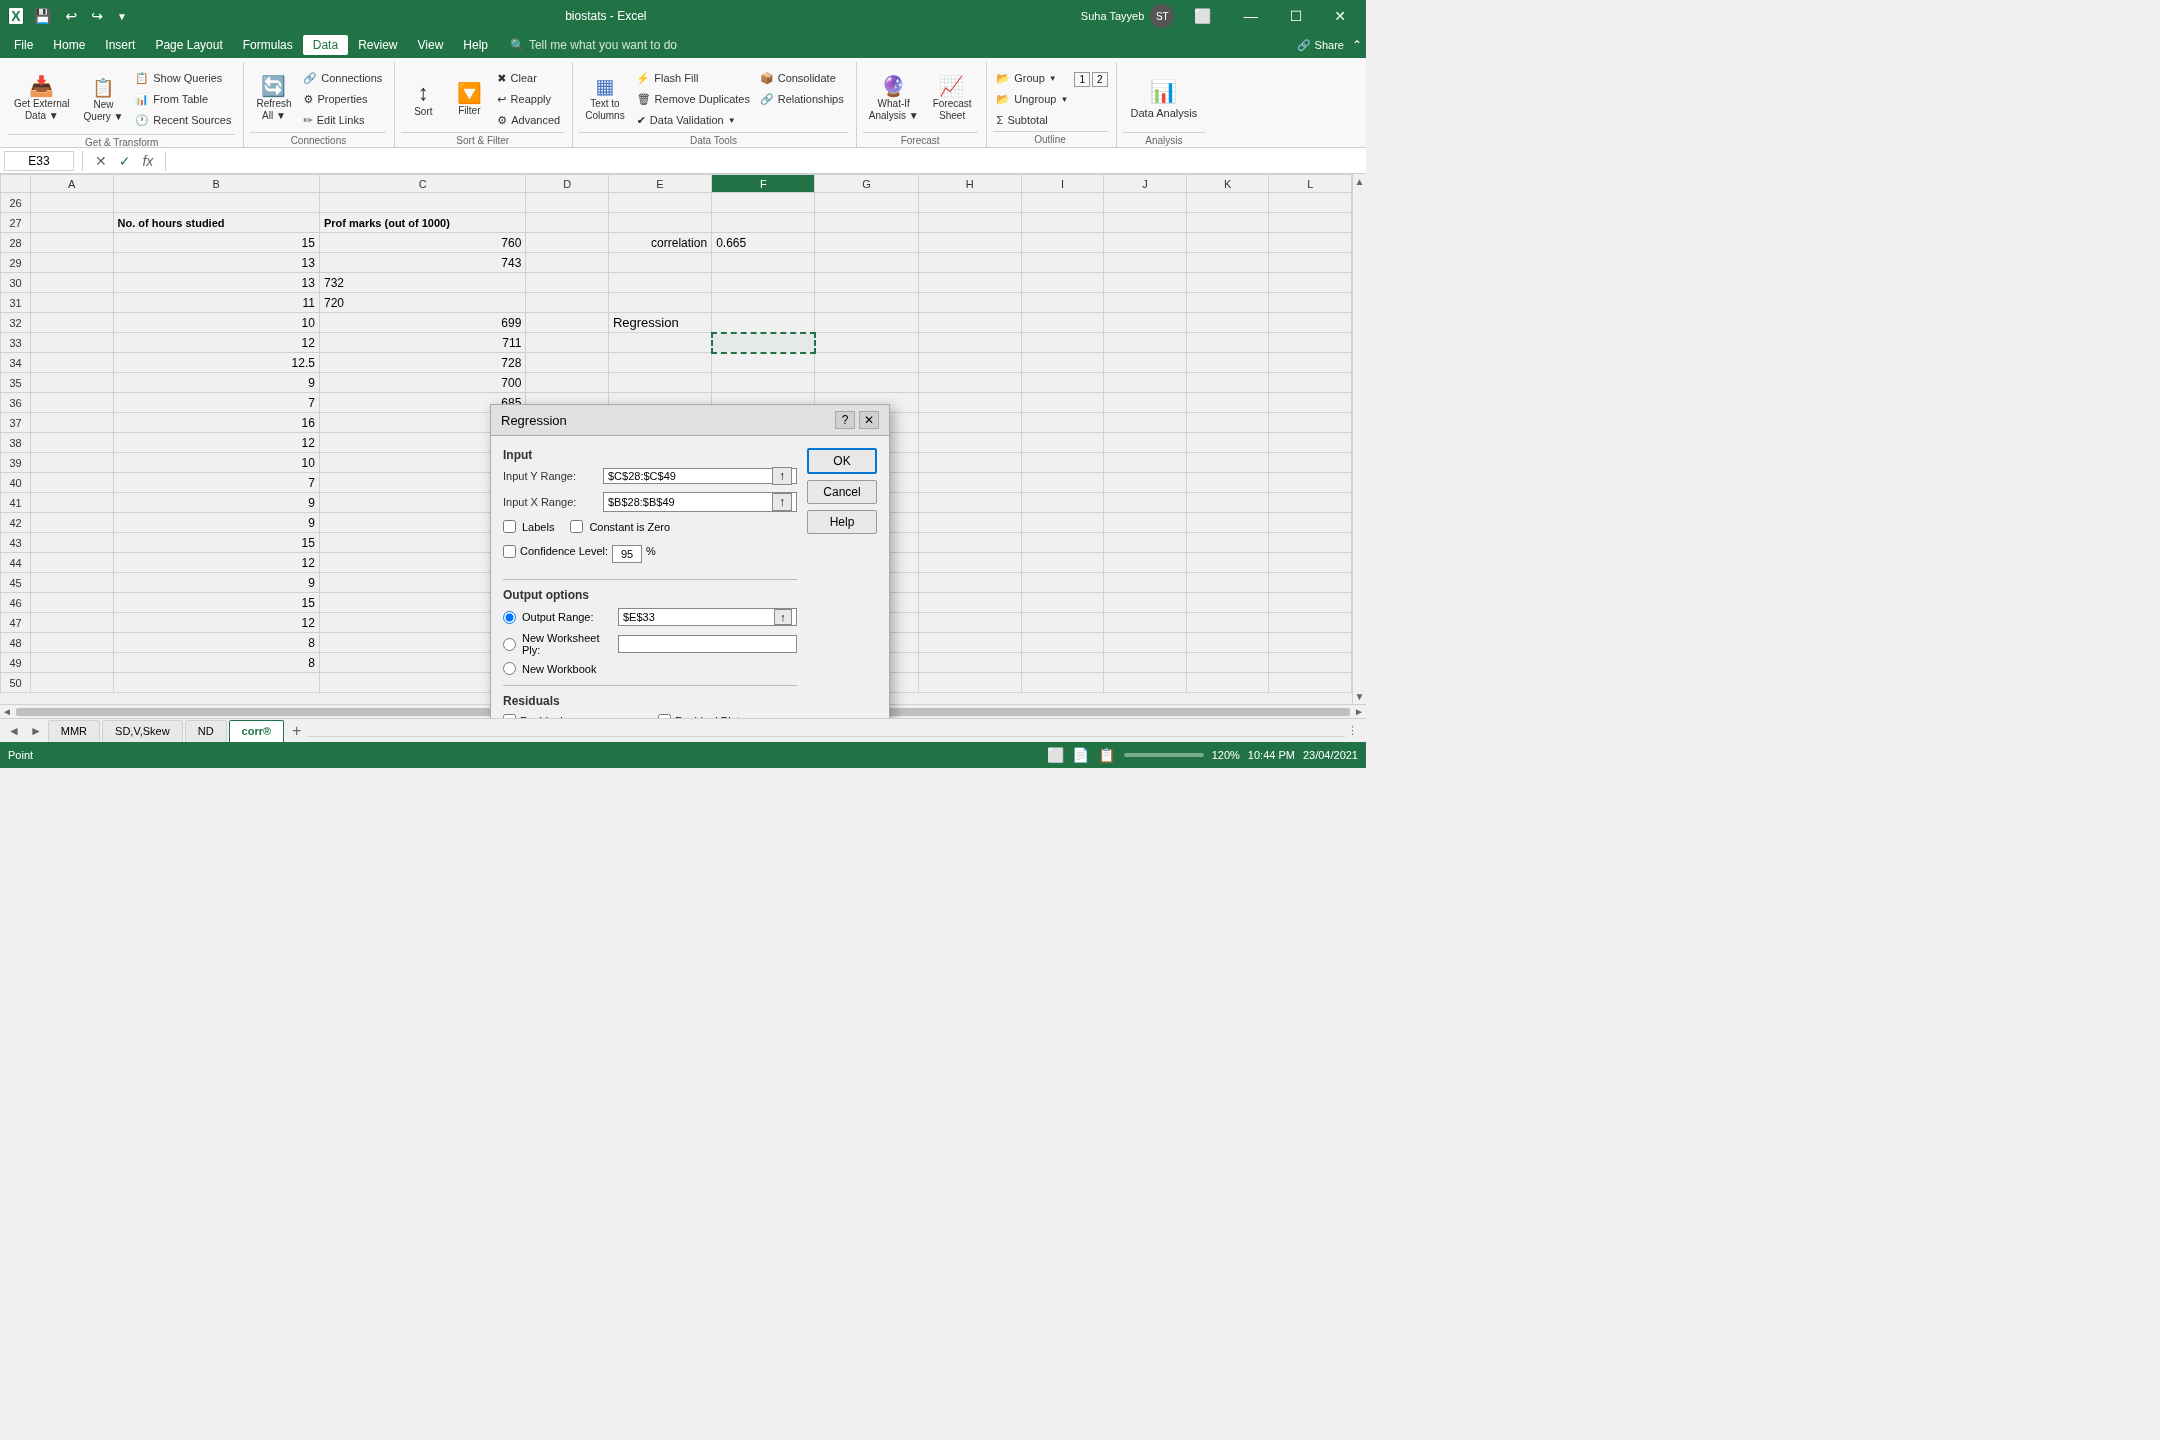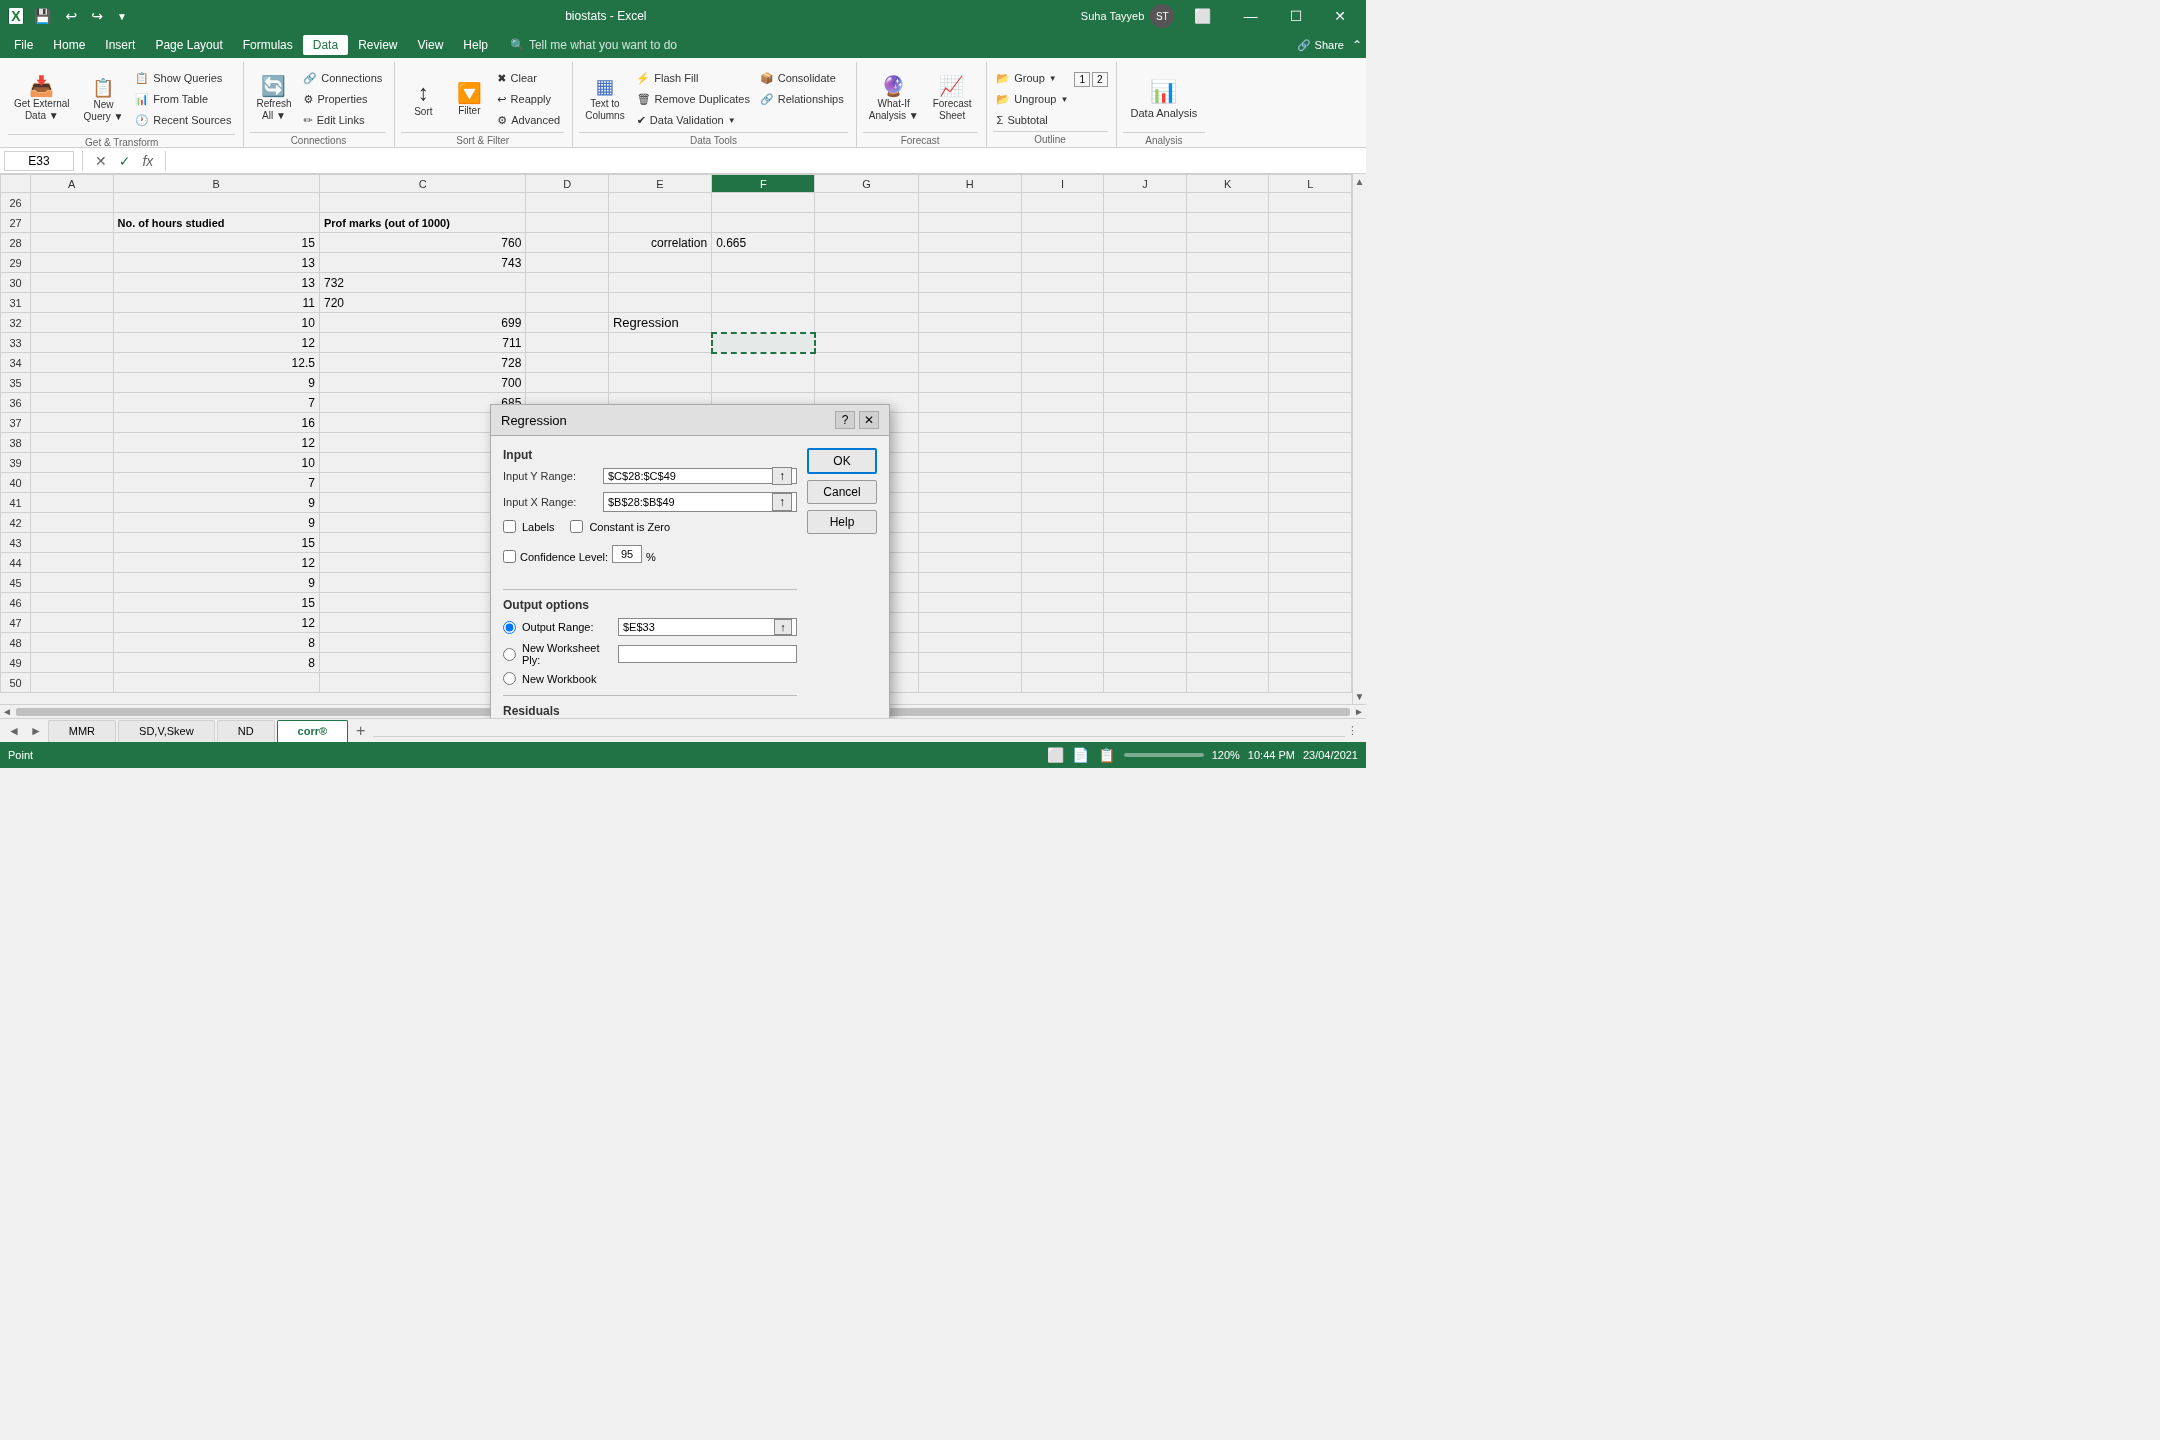--- a/index.html
+++ b/index.html
@@ -158,21 +158,21 @@
     #sheet-tabs-bar {
       background: #f0f0f0;
       border-top: 1px solid #d0d0d0;
       height: 24px;
       display: flex;
       align-items: center;
       padding: 0 4px;
       gap: 2px;
     }
     .sheet-tab {
-      padding: 2px 20px;
+      padding: 2px 12px;
       border: 1px solid #d0d0d0;
       border-bottom: none;
       background: #e8e8e8;
       font-size: 11px;
       cursor: pointer;
       border-radius: 2px 2px 0 0;
       height: 22px;
       display: flex;
       align-items: center;
     }
@@ -944,21 +944,21 @@
           <div class="checkbox-row">
             <input type="checkbox" style="">
             <span>Labels</span>
           </div>
           <div class="checkbox-row">
             <input type="checkbox" style="">
             <span>Constant is Zero</span>
           </div>
         </div>
 
-        <div class="confidence-row" style="display:flex; align-items:flex-end; gap:4px; margin-bottom:26px;">
+        <div class="confidence-row" style="display:flex; align-items:flex-start; gap:4px; margin-bottom:16px;">
           <input type="checkbox" style="">
           <span style="font-size:11px;">Confidence Level:</span>
           <input class="confidence-input" value="95" style="width: 30px; height: 18px; border: 1px solid rgb(136, 136, 136); text-align: center; font-size: 11px;">
           <span style="font-size:11px;">%</span>
         </div>
         <hr class="section-divider">
 
         <div class="dialog-section-label">Output options</div>
 
         <div class="radio-row-with-input" style="display:flex; align-items:center; gap:6px; margin-bottom:6px;">

